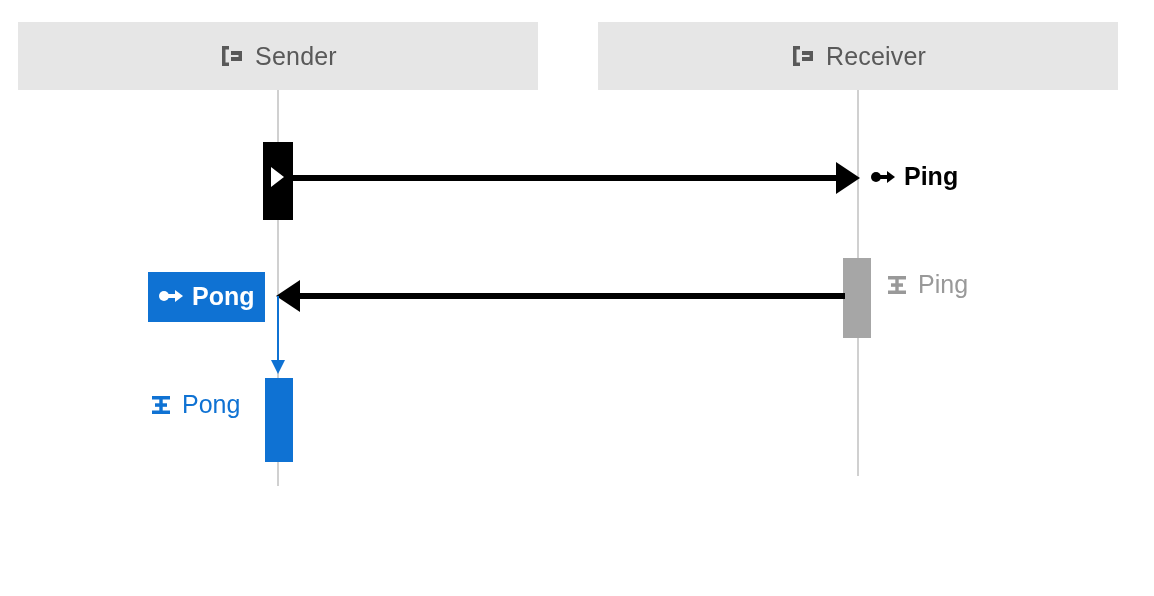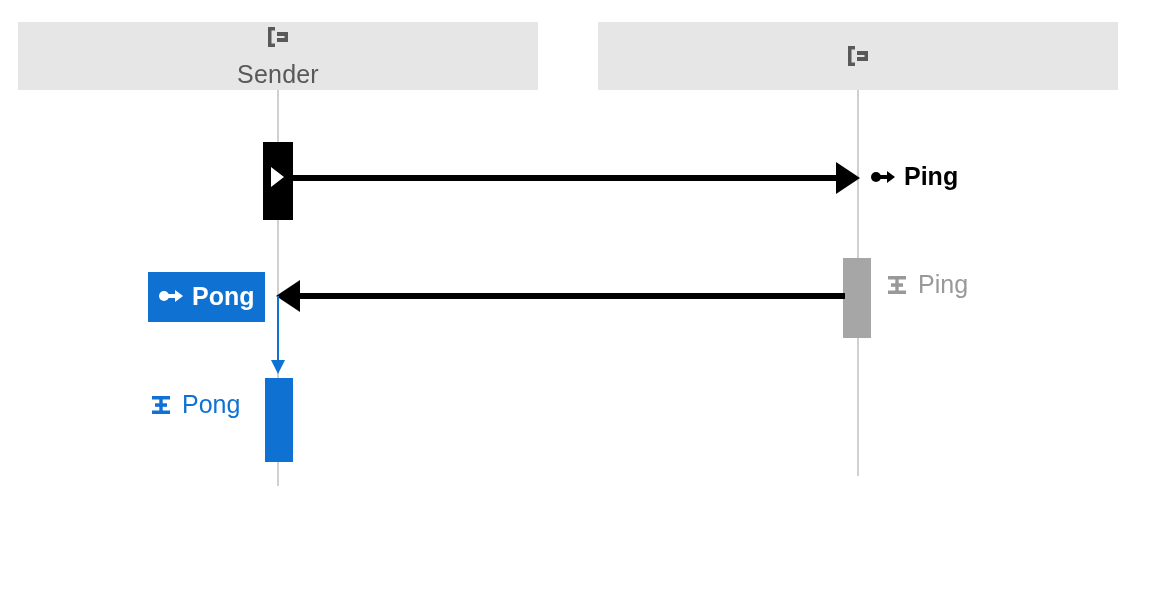--- a/index.html
+++ b/index.html
@@ -17,21 +17,20 @@
     background: #ffffff;
     overflow: hidden;
   }
   .lifeline-header {
     position: absolute;
     background: #e6e6e6;
     display: flex;
     align-items: center;
     justify-content: center;
     gap: 10px;
-    flex-direction: column;
   }
   .lifeline-header .hdr-label {
     font-size: 25px;
     color: #595959;
     letter-spacing: 0.2px;
   }
   .lifeline-line {
     position: absolute;
     width: 2px;
     background: #d0d0d0;
@@ -104,20 +103,21 @@
 
   <div class="lifeline-header" style="left:598px; top:22px; width:520px; height:68px;">
     <span class="icon">
       <svg width="26" height="26" viewBox="0 0 26 26">
         <path d="M3 3 L3 23 L10 23 L10 19.5 L6.5 19.5 L6.5 6.5 L10 6.5 L10 3 Z" fill="#595959"></path>
         <rect x="12" y="8" width="11" height="4" fill="#595959"></rect>
         <rect x="12" y="14" width="11" height="4" fill="#595959"></rect>
         <rect x="19.5" y="8" width="3.5" height="10" fill="#595959"></rect>
       </svg>
     </span>
+    <span class="hdr-label">Receiver</span>
   </div>
 
   <div class="activation" style="left:263px; top:142px; width:30px; height:78px; background:#000000;"></div>
 
   <div style="position:absolute; left:271px; top:167px; width:0; height:0;
               border-top:10px solid transparent; border-bottom:10px solid transparent;
               border-left:13px solid #ffffff;"></div>
 
   <div class="msg-line" style="left:293px; top:175px; width:545px; background:#000000;"></div>
   <div class="arrowhead" style="left:836px; top:162px;

